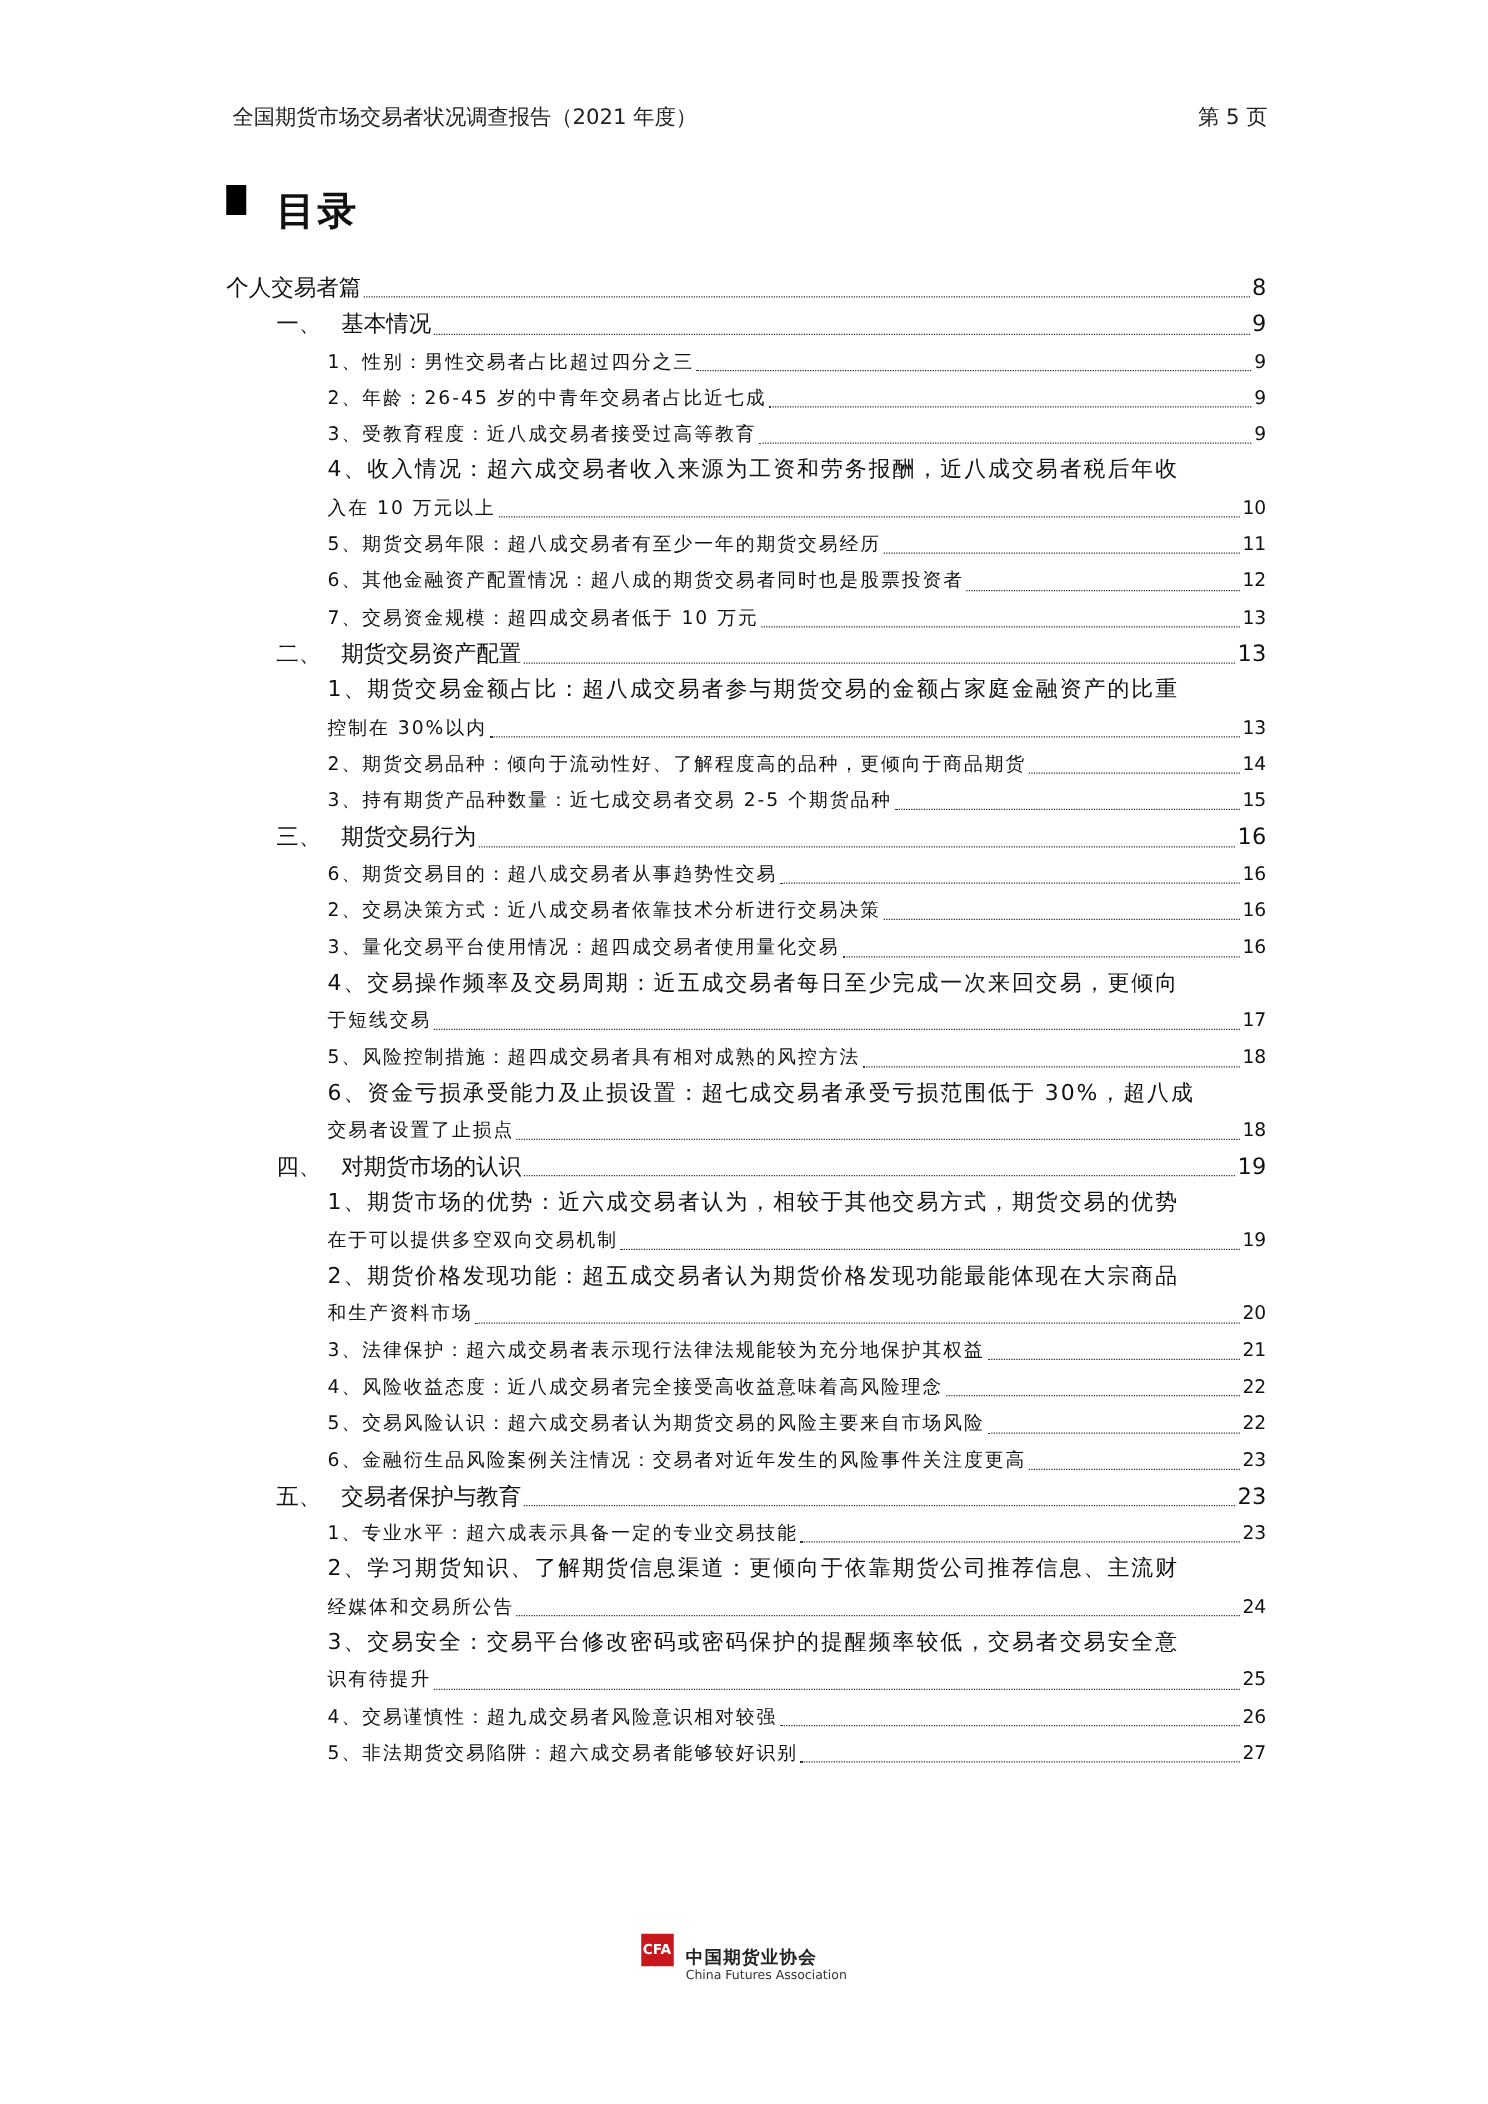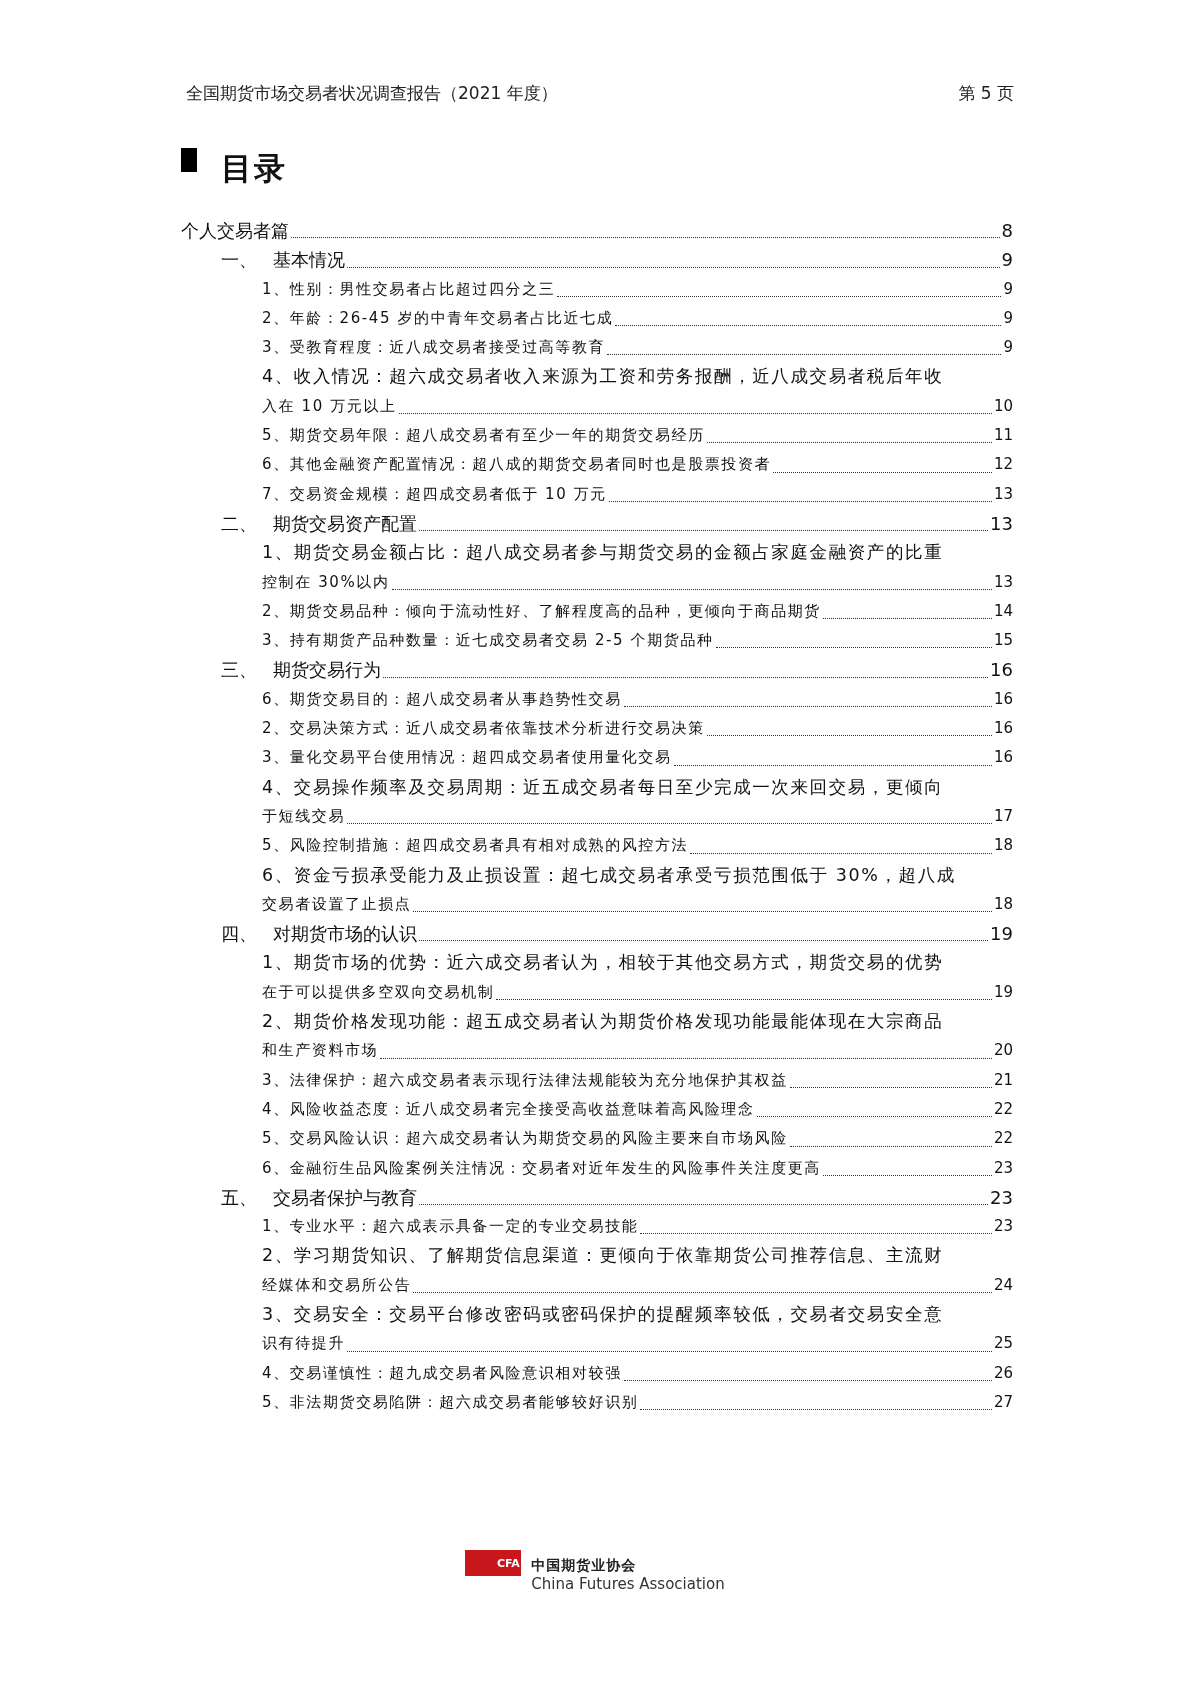--- a/index.html
+++ b/index.html
@@ -18,23 +18,23 @@
   .lvl1 { padding-left:40px; font-size:18px; }
   .lvl2 { padding-left:81px; }
   .lvl1 .num { display:inline-block; width:52px; }
   .txt-part { white-space:nowrap; flex:0 0 auto; }
   .leader { flex:1 1 auto; border-bottom:1.4px dotted #333; margin:0 2px 7px 2px; height:1px; }
   .pg { flex:0 0 auto; text-align:right; min-width:10px; }
   .cont { display:block; height:29.3px; line-height:29.3px; font-size:17.5px; padding-left:81px; white-space:nowrap; letter-spacing:1.6px; }
   .lvl2 .txt-part { letter-spacing:1.6px; }
   .footer { position:absolute; left:0; right:0; top:1533px; display:flex; justify-content:center; align-items:center; }
   .logo-box { width:26px; height:26px; background:#c8161d; color:#fff; display:flex;
-              align-items:center; justify-content:center; font-size:11px; font-weight:bold; margin-right:10px;padding-left:30px; }
+              align-items:center; justify-content:center; font-size:11px; font-weight:bold; margin-right:10px; }
   .logo-text .cn { font-size:14px; font-weight:bold; color:#222; letter-spacing:1px;margin-top:24px; }
-  .logo-text .en { font-size:15px; color:#333; }
+  .logo-text .en { font-size:10px; color:#333; }
 </style>
 </head>
 <body>
 
 <div class="header">
   <span>全国期货市场交易者状况调查报告（2021 年度）</span>
   <span>第 5 页</span>
 </div>
 
 <div class="title">

